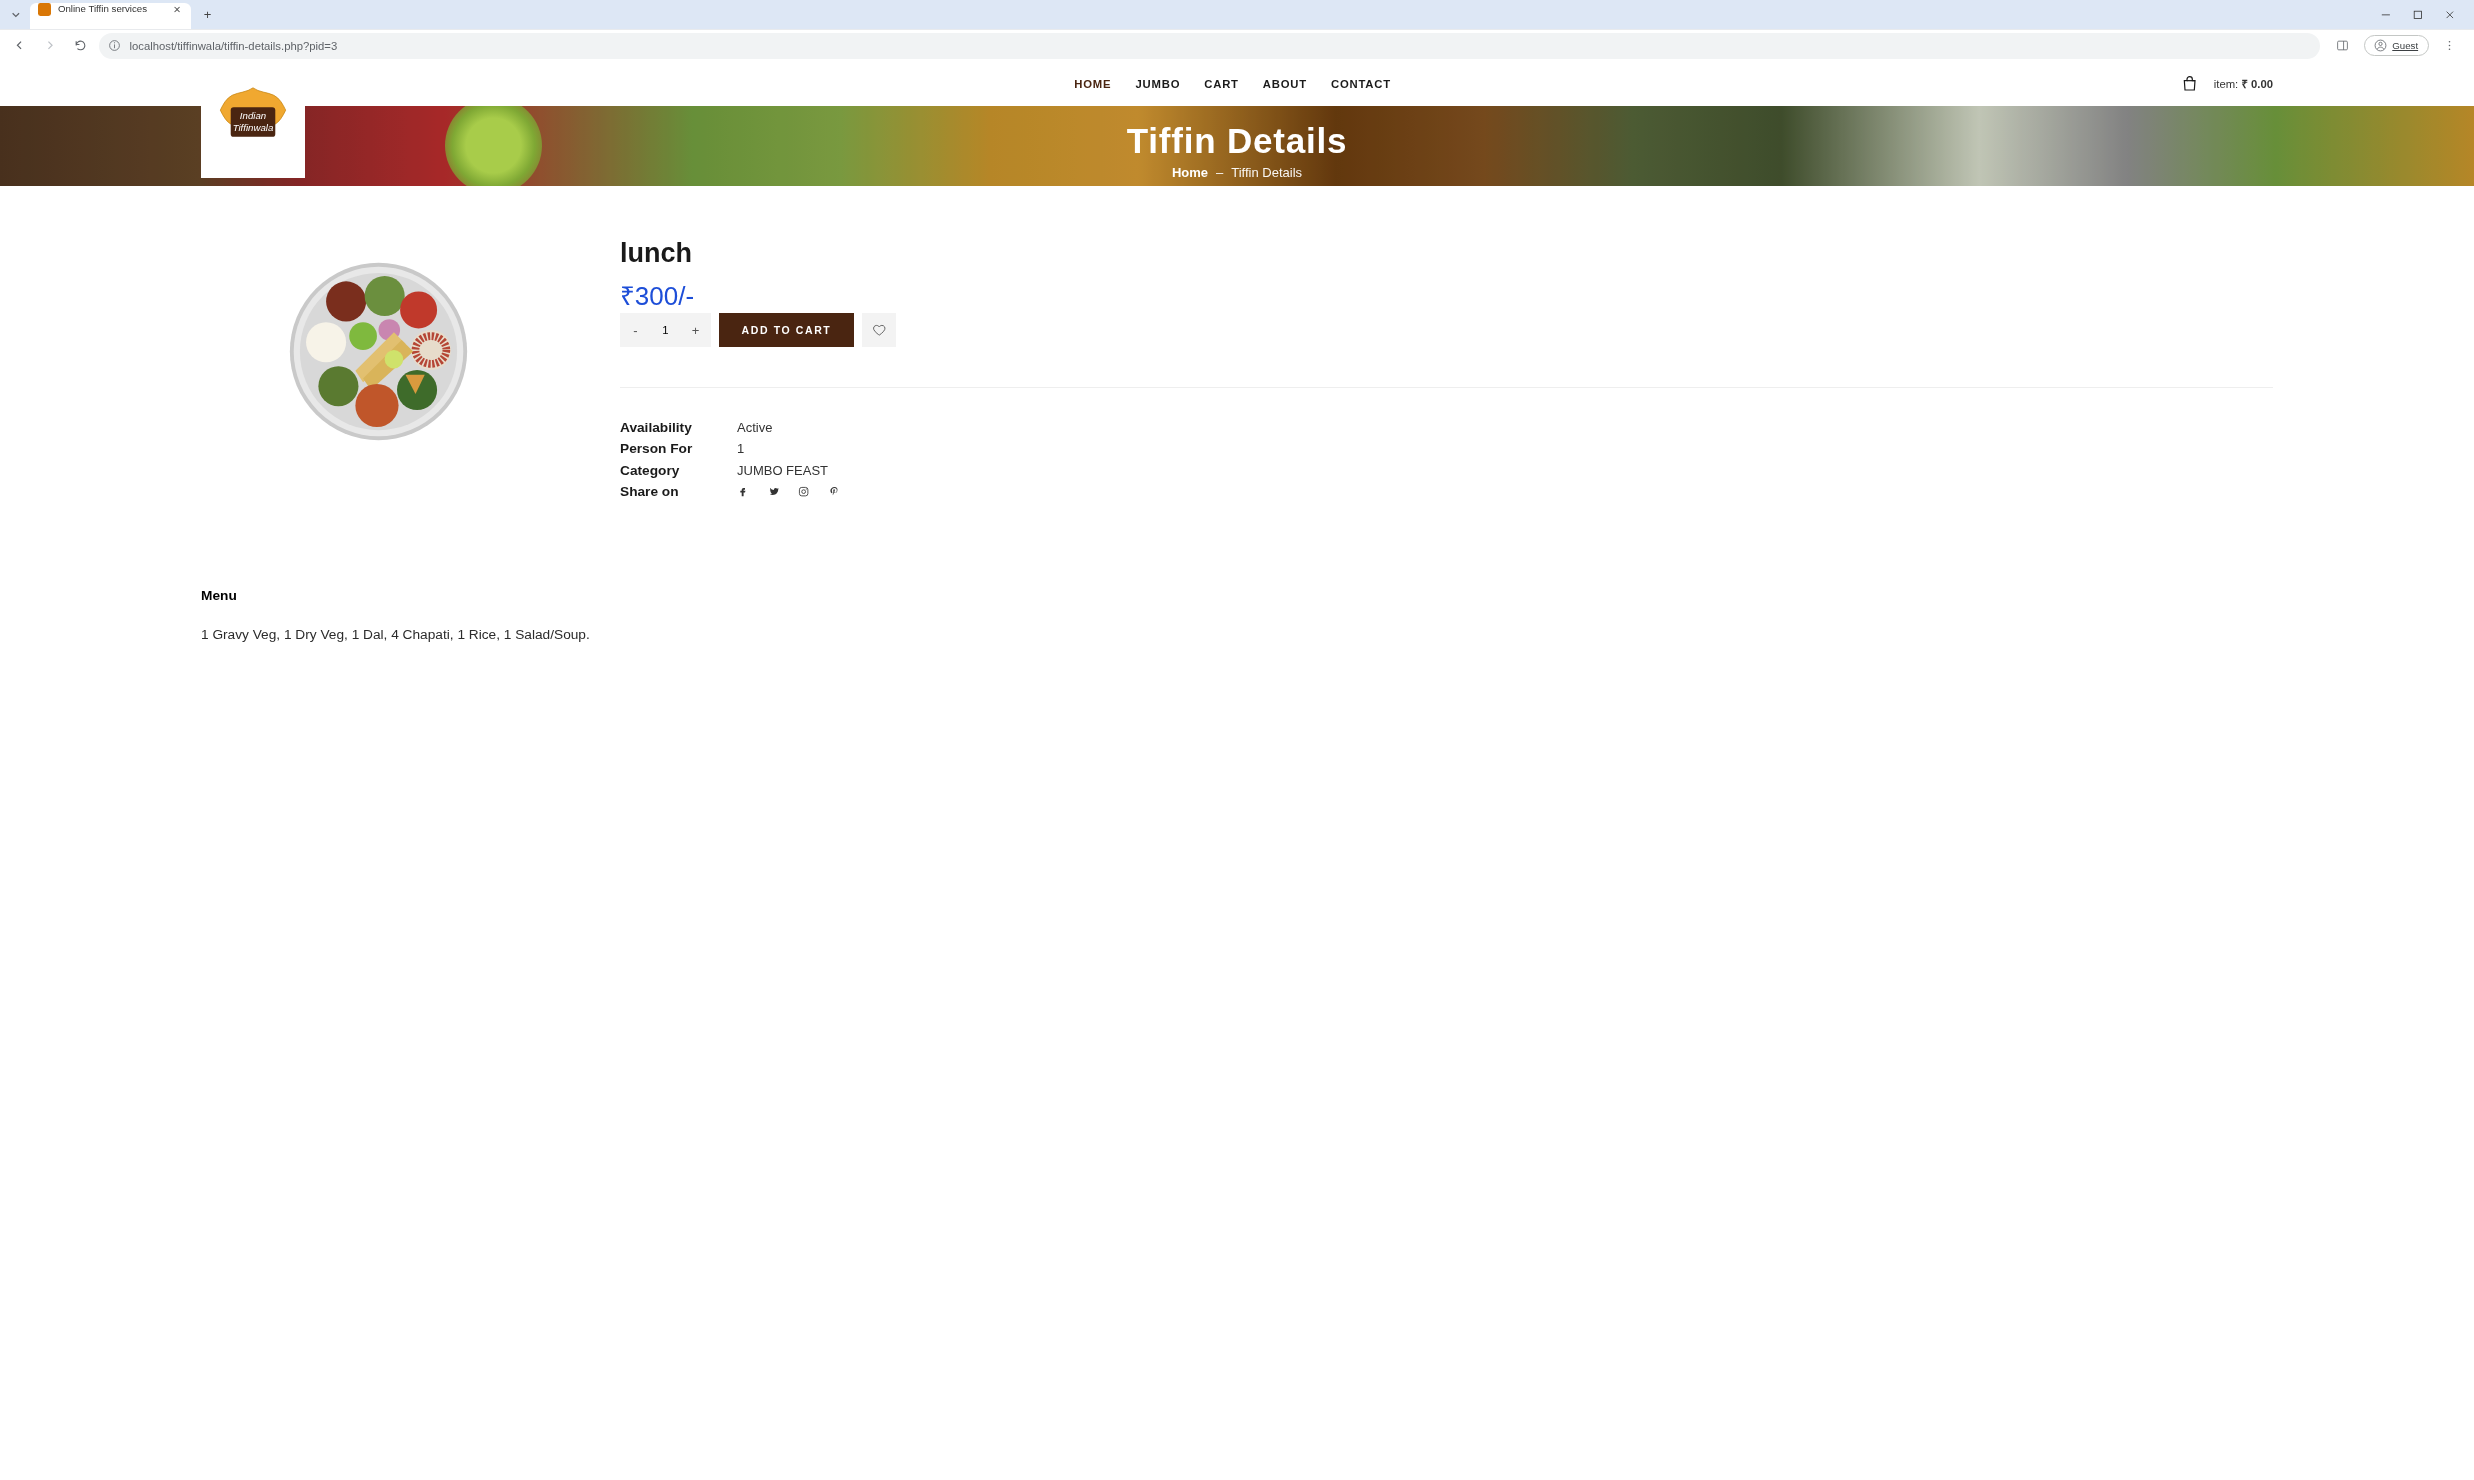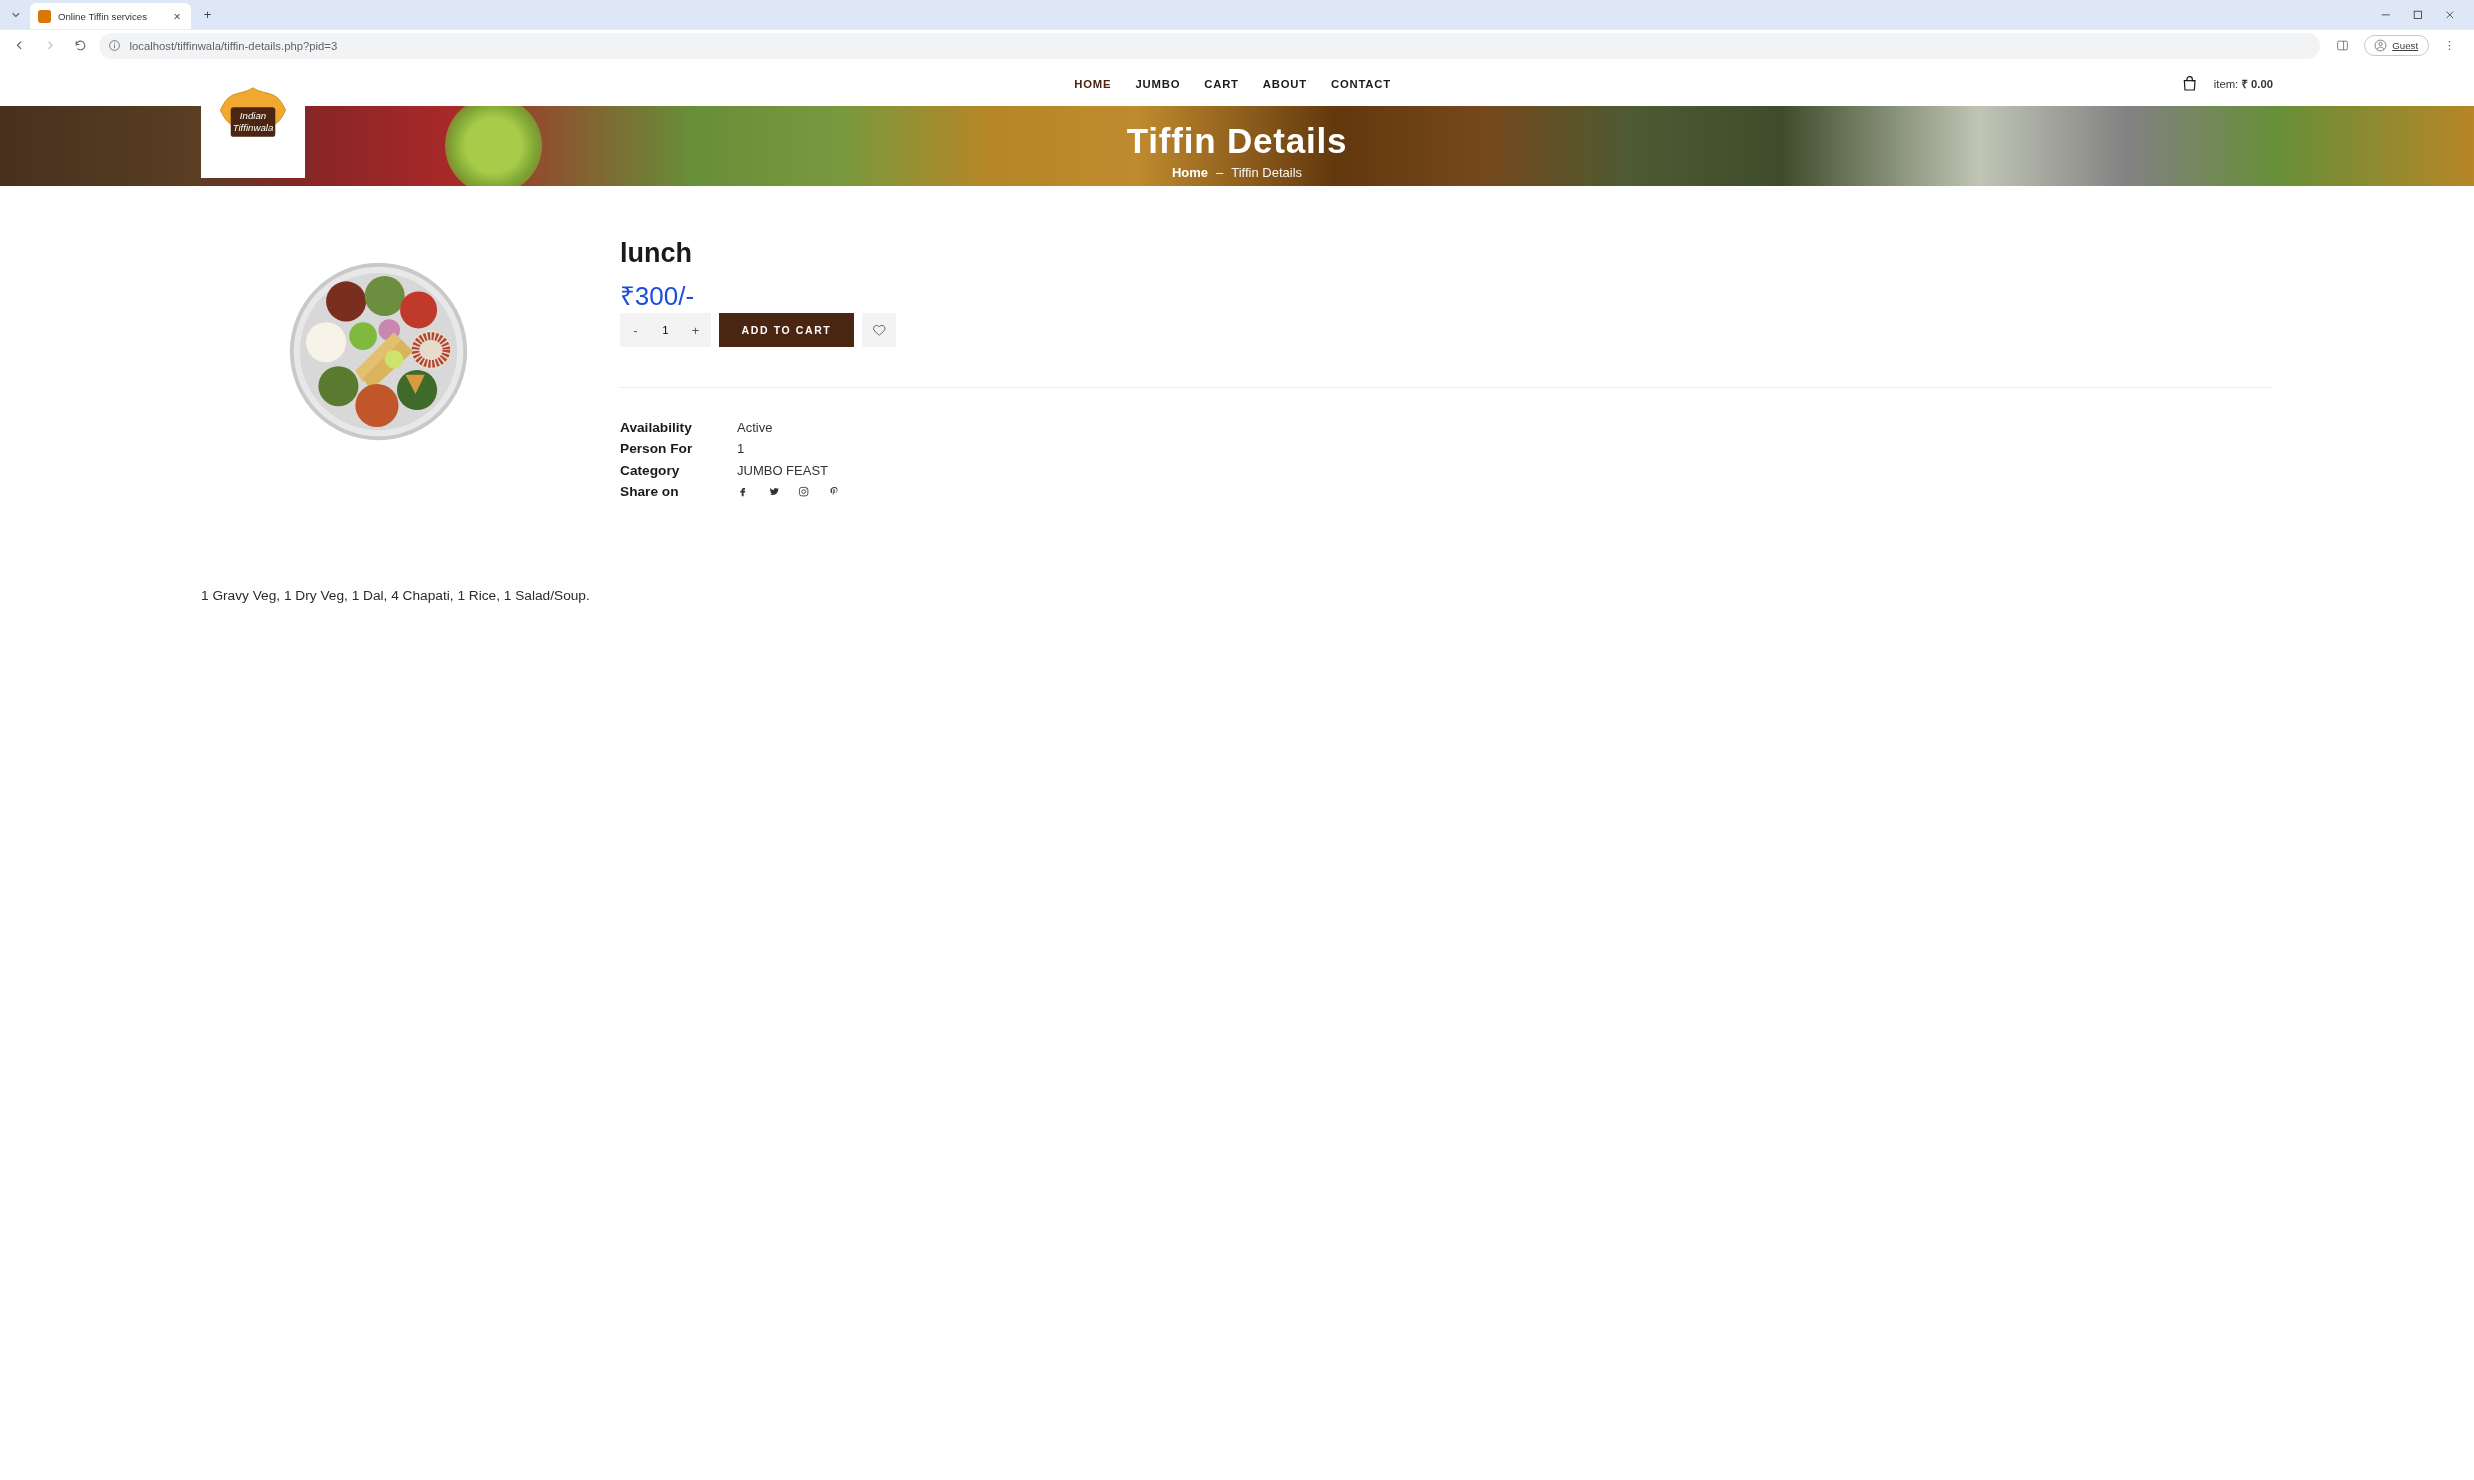--- a/index.html
+++ b/index.html
@@ -2,21 +2,21 @@
 <html style="font-size:13px"><head>
 <meta charset="utf-8">
 <style>
 * { margin: 0; padding: 0; box-sizing: border-box; font-family: 'Segoe UI', Arial, sans-serif; }
 body { background: #fff; overflow: hidden; }
 
 
 .browser-chrome { background: #dde7f5; display: flex; flex-direction: column; }
 .tab-bar { display: flex; align-items: center; height: 29px; padding: 0 6.4px; gap: 4.8px; }
 .tab-dropdown { width: 19.3px; height: 19.3px; display: flex; align-items: center; justify-content: center; cursor: pointer; border-radius: 3.2px; }
-.tab { display: flex; align-items: center; background: #fff; border-radius: 6.4px 6.4px 0 0; height: 26px; padding: 0 8px; gap: 6.4px; min-width: 161px; margin-top: 3.2px; }
+.tab { display: flex; align-items: flex-start; background: #fff; border-radius: 6.4px 6.4px 0 0; height: 26px; padding: 0 8px; gap: 6.4px; min-width: 161px; margin-top: 3.2px; }
 .tab .favicon { width: 13px; height: 13px; background: #d97706; border-radius: 2.4px; }
 .tab .title { font-size: 9.7px; color: #333; flex: 1; }
 .tab .close { width: 13px; height: 13px; display: flex; align-items: center; justify-content: center; cursor: pointer; font-size: 9.7px; color: #555; }
 .tab-add { width: 22.6px; height: 22.6px; display: flex; align-items: center; justify-content: center; cursor: pointer; border-radius: 50%; font-size: 13px; color: #444; }
 .tab-bar-spacer { flex: 1; }
 .win-controls { display: flex; gap: 9.7px; padding-right: 6.4px; }
 .win-btn { width: 22.6px; height: 22.6px; display: flex; align-items: center; justify-content: center; cursor: pointer; }
 
 .addr-row { display: flex; align-items: center; height: 32px; padding: 0 6.4px; gap: 4.8px; background: #fff; border-top: 0.8px solid #e8eaed; }
 .nav-btn { width: 26px; height: 26px; display: flex; align-items: center; justify-content: center; cursor: pointer; border-radius: 50%; color: #5f6368; }
@@ -288,18 +288,19 @@
                 <path d="M12 2C6.5 2 3 5.8 3 10c0 2.6 1.4 4.8 3.5 5.6.2-.5.4-1.4.5-2 .1-.4-.2-.7-.4-1.2-.4-.8-.6-1.6-.6-2.6 0-3 2.2-5.4 5.6-5.4 3 0 4.9 1.9 4.9 4.6 0 3-1.5 5.2-3.4 5.2-1 0-1.8-.9-1.5-2 .3-1.3.9-2.7.9-3.6 0-.8-.4-1.5-1.4-1.5-1.1 0-2 1.1-2 2.7 0 1 .3 1.6.3 1.6l-1.3 5.5c-.2 1 0 2.4.1 2.5.5-.7 1.3-2 1.6-3l.6-2.4c.3.6 1.3 1.1 2.3 1.1 3 0 5.2-2.8 5.2-6.6C18.9 5.4 16 2 12 2z" fill="#333"></path>
               </svg>
             </span>
         </div>
       </div>
     </div>
   </div>
 
   <div class="tabs-wrap">
     <div class="tab-content">
+      <h4>Menu</h4>
       <p>1 Gravy Veg, 1 Dry Veg, 1 Dal, 4 Chapati, 1 Rice, 1 Salad/Soup.</p>
     </div>
   </div>
 
 </div>
 
 
 </body></html>

